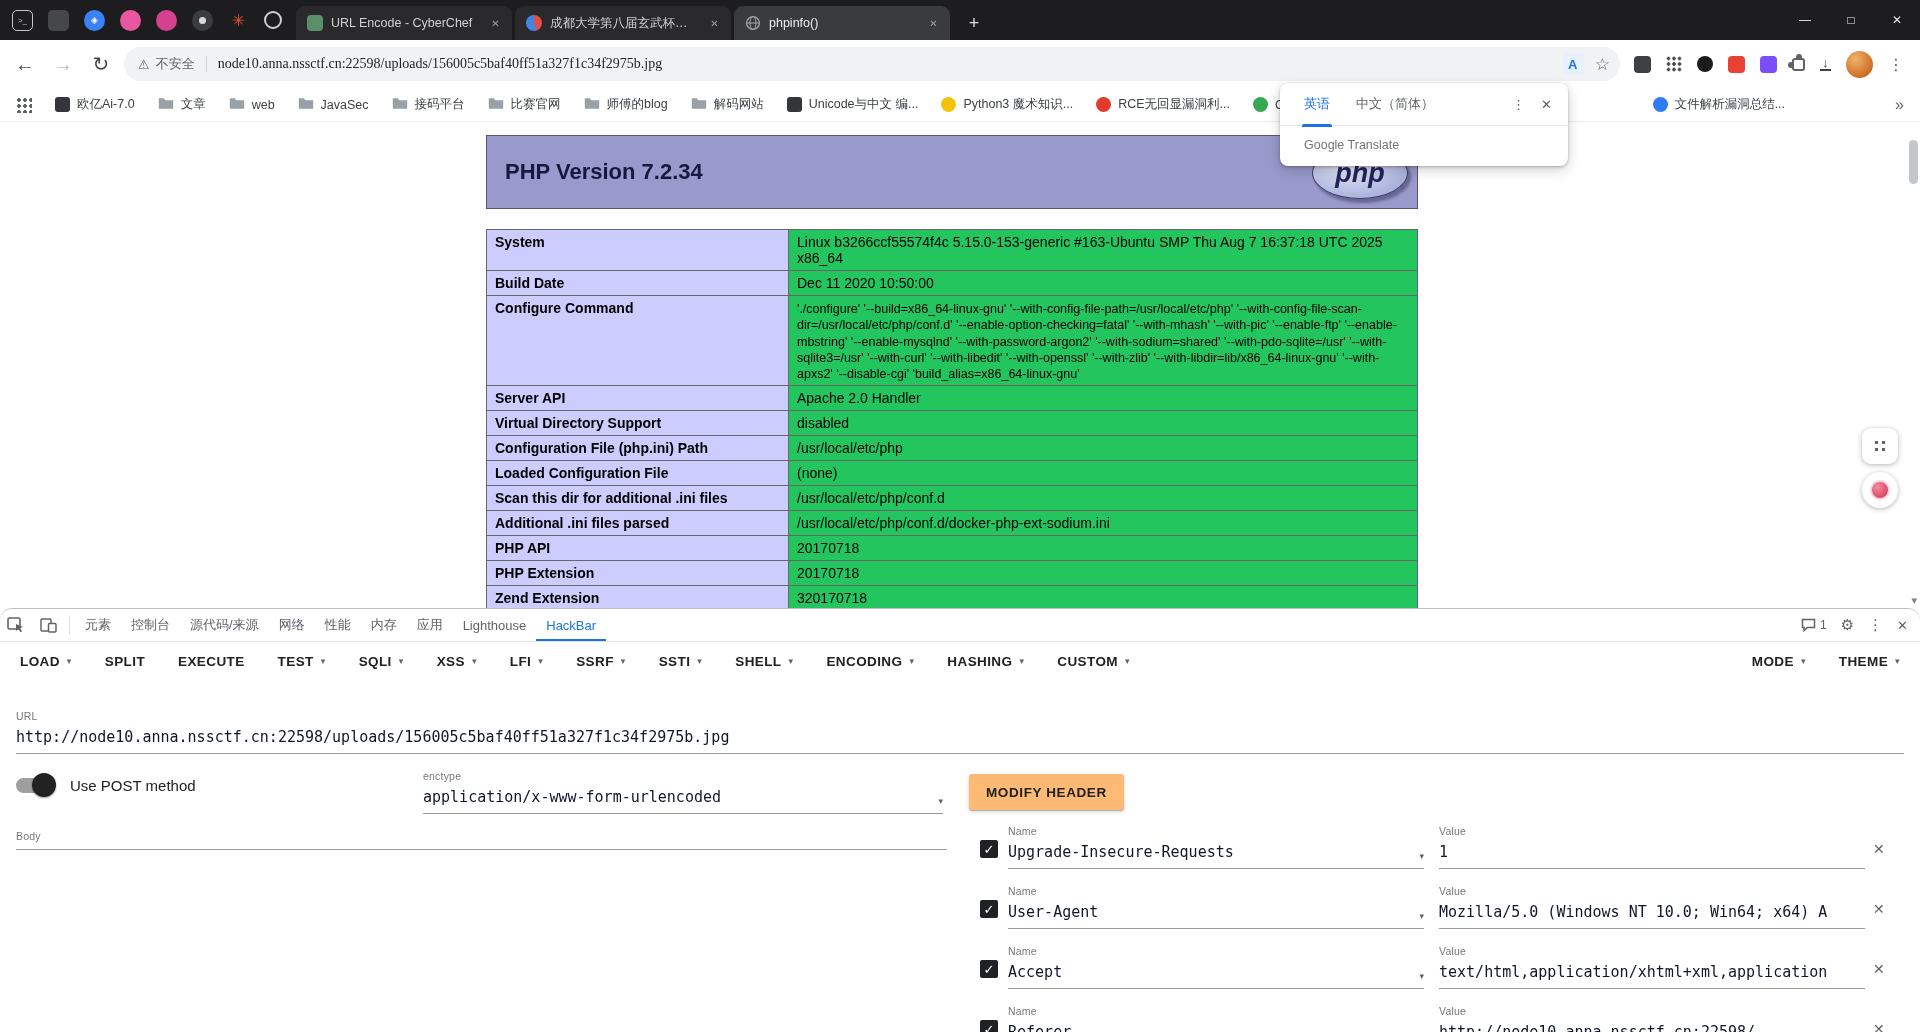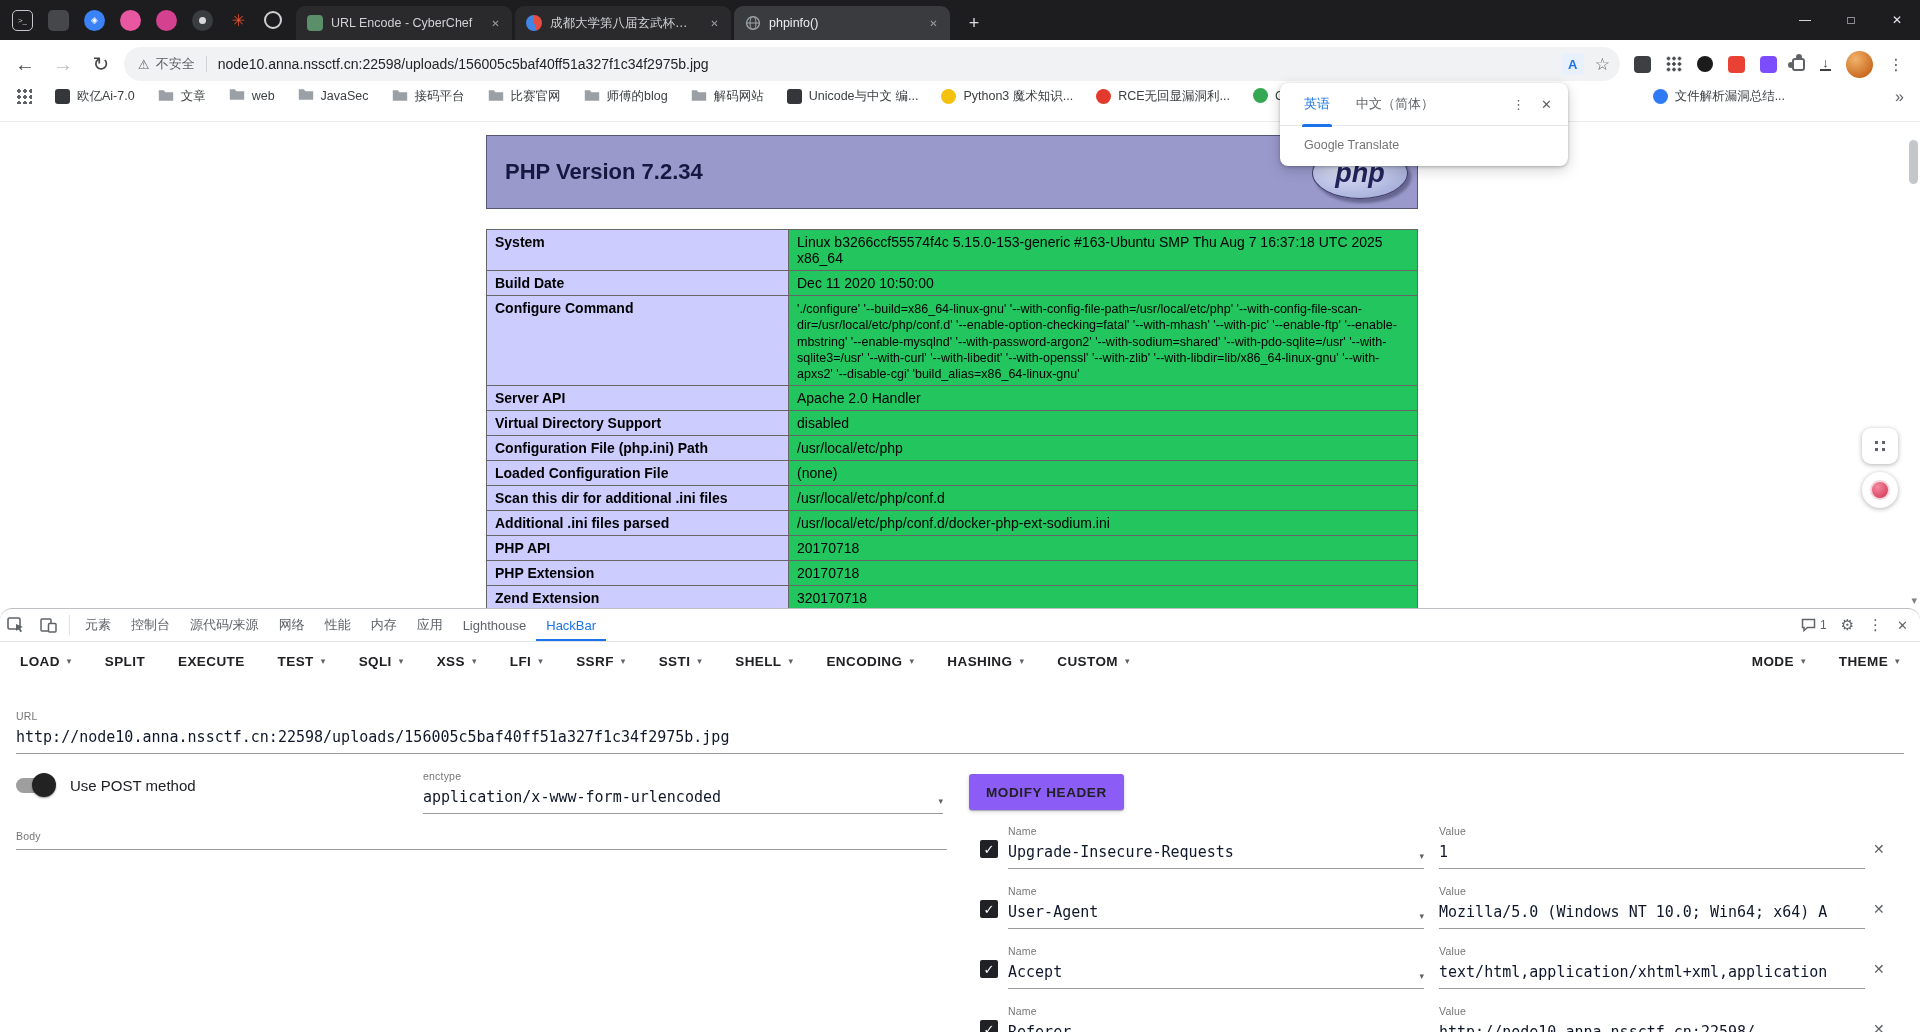--- a/index.html
+++ b/index.html
@@ -47,21 +47,21 @@
   
   .toolbar { position:absolute; top:40px; left:0; right:0; height:48px; background:#fff;
     display:flex; align-items:center; padding:0 10px 0 6px; }
   .nav-btn { width:38px; height:38px; border-radius:50%; display:flex; align-items:center;
     justify-content:center; font-size:20px; color:#474747; flex:none; }
   .nav-btn.disabled { color:#bdbdbd; }
   .omnibox { flex:1; min-width:0; height:34px; background:#f0f2f3; border-radius:17px;
     display:flex; align-items:center; padding:0 10px 0 14px; margin:0 8px 0 4px; }
   .sec { display:flex; align-items:center; gap:6px; color:#5f6368; font-size:13px; flex:none; }
   .omni-sep { width:1px; height:16px; background:#d0d3d6; margin:0 11px; flex:none; }
-  .url-text { font-size:14px; color:#222427; white-space:nowrap; overflow:hidden; flex:1; min-width:0; }
+  .url-text { font-size:14px; color:#222427; white-space:nowrap; overflow:hidden; flex:1; min-width:0;font-family:Liberation Serif, serif; }
   .omni-actions { display:flex; align-items:center; gap:11px; flex:none; }
   .tr-ico { width:22px; height:22px; border-radius:4px; background:#e8f0fe; color:#1a73e8;
     font-weight:bold; font-size:13px; display:flex; align-items:center; justify-content:center; }
   .star-ico { font-size:17px; color:#5f6368; }
   .ext { display:flex; align-items:center; gap:15px; padding:0 6px; flex:none; }
   .ext-ico { display:flex; align-items:center; justify-content:center; }
   .e-glass { width:17px; height:17px; border-radius:4px; background:#3c4043; }
   .e-grid  { width:16px; height:16px;
     background-image:radial-gradient(#4a4d51 1.6px, transparent 1.8px);
     background-size:5.5px 5.5px; background-position:center; }
@@ -75,21 +75,21 @@
     border-radius:50%; background:#5f6368; }
   .e-down { flex-direction:column; color:#3c4043; }
   .e-down .arr { font-size:13px; line-height:11px; }
   .e-down .bar { width:11px; height:2px; background:#3c4043; margin-top:1px; }
   .avatar { width:27px; height:27px; border-radius:50%;
     background:radial-gradient(circle at 35% 30%, #f2b36b, #c96a1f 75%); }
   .menu-ico { font-size:16px; color:#5f6368; }
 
   
   .bookmarks { position:absolute; top:88px; left:0; right:0; height:34px; background:#fff;
-    border-bottom:1px solid #ececec; display:flex; align-items:flex-start; gap:23px;
+    border-bottom:1px solid #ececec; display:flex; align-items:center; gap:23px;
     padding:0 16px; font-size:12.5px; color:#3c4043; }
   .bm { display:flex; align-items:center; gap:7px; white-space:nowrap; flex:none; }
   .bm-fav { width:15px; height:15px; border-radius:3px; flex:none; }
   .bm-dark   { background:#35363a; }
   .bm-yellow { background:#f4c20d; border-radius:50%; }
   .bm-red    { background:#e23b2e; border-radius:50%; }
   .bm-green  { background:#34a853; border-radius:50%; }
   .bm-blue   { background:#2f7bf6; border-radius:50%; }
   .apps-grid { width:16px; height:16px;
     background-image:radial-gradient(#5f6368 1.7px, transparent 1.9px);
@@ -176,21 +176,21 @@
   .f-body    { left:16px;  top:213px; width:931px; }
   .squiggle { text-decoration:underline wavy #e03a3a; text-decoration-skip-ink:none;
     text-underline-offset:3px; }
 
   .toggle-row { position:absolute; left:16px; top:168px; display:flex; align-items:center; gap:16px; }
   .switch { width:38px; height:15px; background:#9e9e9e; border-radius:8px; position:relative; }
   .switch::after { content:""; position:absolute; right:-2px; top:-5px; width:24px; height:24px;
     border-radius:50%; background:#222; box-shadow:0 1px 2px rgba(0,0,0,.4); }
   .toggle-label { font-size:15px; color:#202124; }
   .btn-modify { position:absolute; left:969px; top:165px; height:36px; padding:0 17px;
-    background:#8b5cf6; border-radius:3px;
+    background:#fdba74; border-radius:3px;
     box-shadow:0 1px 1px rgba(0,0,0,.25), 0 2px 4px rgba(0,0,0,.15);
     display:flex; align-items:center; font-size:13.5px; font-weight:bold;
     letter-spacing:.6px; color:#202124; }
 
   .hdr-row { position:absolute; left:980px; width:926px; height:56px; }
   .hdr-check { position:absolute; left:0; top:23px; width:18px; height:18px; background:#202124;
     border-radius:2px; color:#fff; font-size:13px; display:flex; align-items:center;
     justify-content:center; }
   .hdr-name  { left:28px;  top:0; width:416px; }
   .hdr-value { left:459px; top:0; width:426px; }

